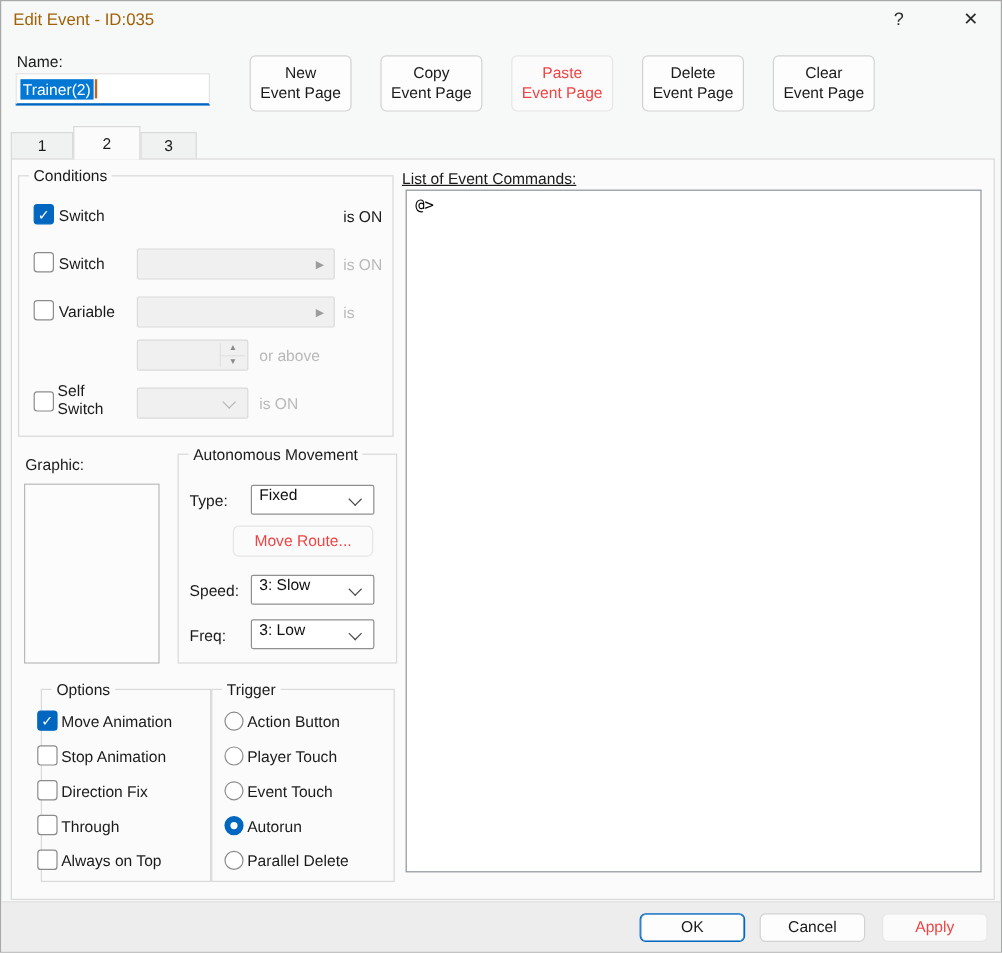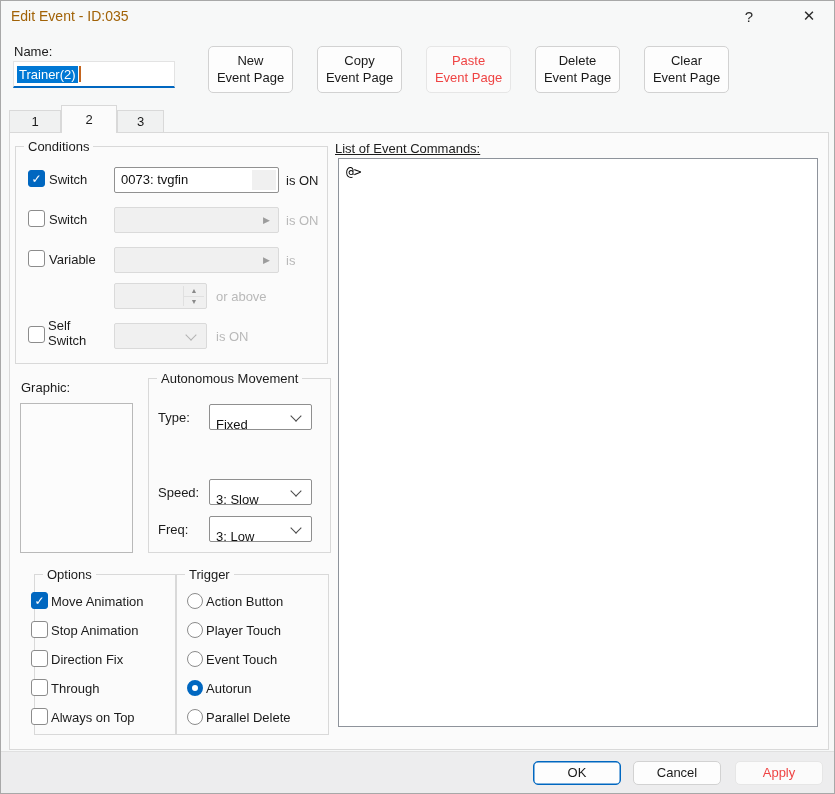--- a/index.html
+++ b/index.html
@@ -67,21 +67,21 @@
   .picker-sq { position:absolute; right:2px; top:2px; bottom:2px; width:24px; background:#f0f0f0; }
   .tri-right { position:absolute; right:8px; top:50%; transform:translateY(-50%); color:#9c9c9c; font-size:9px; }
   
   .spin-col { position:absolute; right:2px; top:2px; bottom:2px; width:20px; border-left:1px solid #e0e0e0;
     display:flex; flex-direction:column; }
   .spin-btn { flex:1; display:flex; align-items:center; justify-content:center; font-size:7px; color:#8a8a8a; }
   .spin-btn.up { border-bottom:1px solid #e0e0e0; }
   
   .combo {
     position:absolute; box-sizing:border-box; background:#ffffff; border:1px solid #8f8f8f;
-    border-radius:2px; font-size:13px; color:#111; padding:12px 6px; cursor:default;
+    border-radius:2px; font-size:13px; color:#111; padding:0 6px; cursor:default;
   }
   .combo::after {
     content:""; position:absolute; right:11px; top:7px; width:7px; height:7px;
     border-right:1.5px solid #4a4a4a; border-bottom:1.5px solid #4a4a4a; transform:rotate(45deg);
   }
   .combo.disabled { background:#f0f0f0; border-color:#dadada; }
   .combo.disabled::after { border-color:#b3b3b3; }
   
   .graphic-box { position:absolute; left:19px; top:402px; width:113px; height:150px;
     background:#fcfcfc; border:1px solid #b9b9b9; box-sizing:border-box; }
@@ -141,24 +141,20 @@
   <div class="tab" style="left:116px; top:109px; width:47px; height:23px;" data-active="false">
       <span>3</span>
     </div>
   <div class="tab-panel"></div>
 
   <div class="gbox" style="left:14px; top:145px; width:313px; height:218px;">
     <span class="gtitle">Conditions</span>
   </div>
   <div class="cb" style="left:27px; top:169px;" data-checked="true"></div>
   <div class="lbl" style="left:48px; top:171px;">Switch</div>
-  <div class="field" style="left:113px; top:166px; width:165px; height:26px;">
-    <span>0073: tvgfin</span>
-    <span class="picker-sq"></span>
-  </div>
   <div class="lbl" style="left:285px; top:172px;">is ON</div>
 
   <div class="cb" style="left:27px; top:209px;" data-checked="false"></div>
   <div class="lbl" style="left:48px; top:211px;">Switch</div>
   <div class="field disabled" style="left:113px; top:206px; width:165px; height:26px;">
     <span></span>
     <span class="tri-right">▶</span>
   </div>
   <div class="lbl dim" style="left:285px; top:212px;">is ON</div>
 
@@ -188,20 +184,23 @@
 
   <div class="lbl" style="left:20px; top:379px;">Graphic:</div>
   <div class="graphic-box"></div>
 
   <div class="gbox" style="left:147px; top:377px; width:183px; height:175px;">
     <span class="gtitle">Autonomous Movement</span>
   </div>
   <div class="lbl" style="left:157px; top:409px;">Type:</div>
   <div class="combo" style="left:208px; top:403px; width:103px; height:25px;">
     <span>Fixed</span>
+  </div>
+  <div class="btn" style="left:193px; top:437px; width:117px; height:26px; flex-direction:row;" data-disabled="true">
+    <span>Move Route...</span>
   </div>
   <div class="lbl" style="left:157px; top:484px;">Speed:</div>
   <div class="combo" style="left:208px; top:478px; width:103px; height:25px;">
     <span>3: Slow</span>
   </div>
   <div class="lbl" style="left:157px; top:521px;">Freq:</div>
   <div class="combo" style="left:208px; top:515px; width:103px; height:25px;">
     <span>3: Low</span>
   </div>
 

